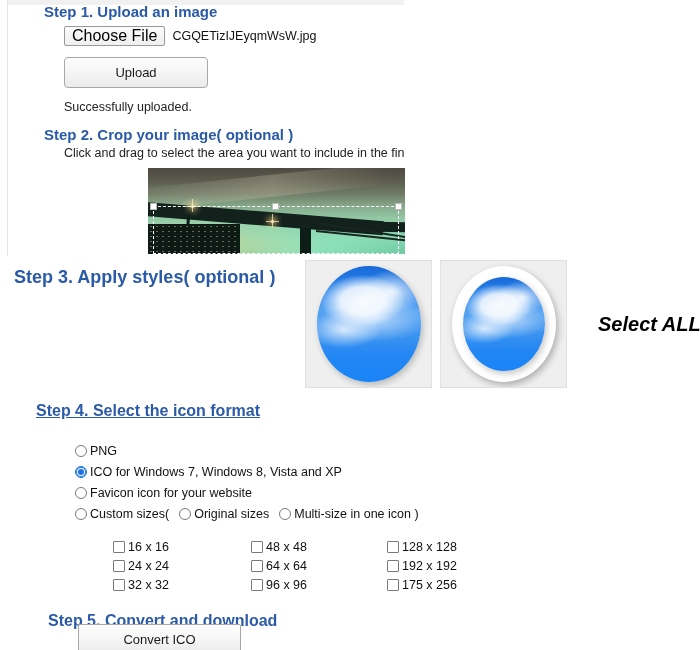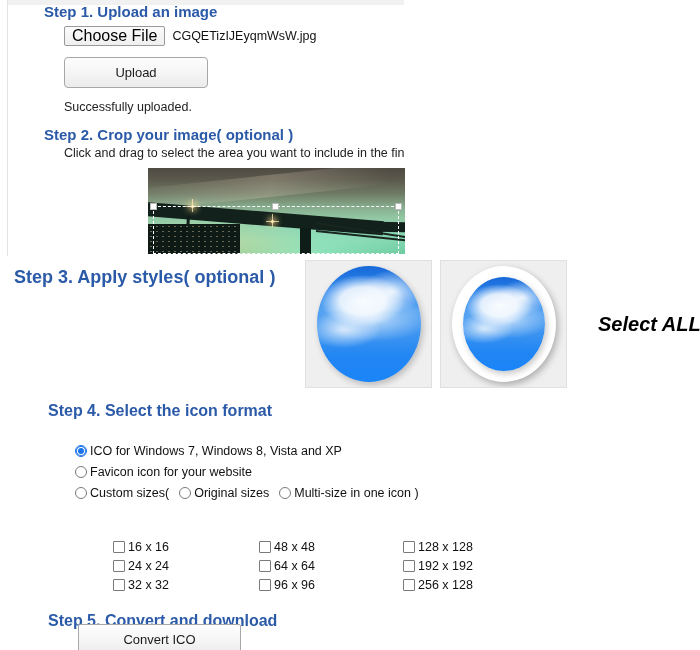--- a/index.html
+++ b/index.html
@@ -276,21 +276,21 @@
     font-family: "Liberation Sans", sans-serif;
     font-size: 20px;
     font-weight: bold;
     font-style: italic;
     color: #000000;
     white-space: nowrap;
     cursor: pointer;
   }
 
   
-  #step4-heading { left: 48px; top: 402px; font-size: 16px; }
+  #step4-heading { left: 36px; top: 402px; font-size: 16px; text-decoration: underline; }
 
   .radio-list {
     position: absolute;
     left: 75px; top: 440px;
   }
   .radio-row {
     display: flex;
     align-items: center;
     height: 21px;
     white-space: nowrap;
@@ -324,21 +324,21 @@
     box-shadow: inset 0 0 0 1px #1a73e8;
   }
   .inline-radio { margin-left: 10px; }
 
   .size-grid {
     position: absolute;
     left: 113px; top: 537px;
     display: grid;
     grid-template-columns: 130px 128px auto;
     grid-auto-rows: 19px;
-    column-gap: 16px;
+    column-gap: 8px;
   }
   .size-cell {
     display: flex;
     align-items: center;
     white-space: nowrap;
     font-size: 12.5px;
     color: #111;
   }
   .checkbox {
     width: 12px; height: 12px;
@@ -426,20 +426,24 @@
   <div class="ring-white"></div>
   <div class="sky-circle" id="sky-2"></div>
 </div>
 
 <div class="select-all">Select ALL</div>
 
 <h2 class="step-heading" id="step4-heading">Step 4. Select the icon format</h2>
 
 <div class="radio-list">
   <div class="radio-row">
+    <span class="radio"></span>
+    <span>PNG</span>
+  </div>
+  <div class="radio-row">
     <span class="radio checked"></span>
     <span>ICO for Windows 7, Windows 8, Vista and XP</span>
   </div>
   <div class="radio-row">
     <span class="radio"></span>
     <span>Favicon icon for your website</span>
   </div>
   <div class="radio-row">
     <span class="radio"></span>
     <span>Custom sizes(</span>
@@ -480,19 +484,19 @@
   <div class="size-cell">
     <span class="checkbox"></span>
     <span>32 x 32</span>
   </div>
   <div class="size-cell">
     <span class="checkbox"></span>
     <span>96 x 96</span>
   </div>
   <div class="size-cell">
     <span class="checkbox"></span>
-    <span>256 x 128</span>
+    <span>175 x 256</span>
   </div>
 </div>
 
 <h2 class="step-heading" id="step5-heading">Step 5. Convert and download</h2>
 
 <div class="convert-btn">Convert ICO</div>
 
 </body></html>

